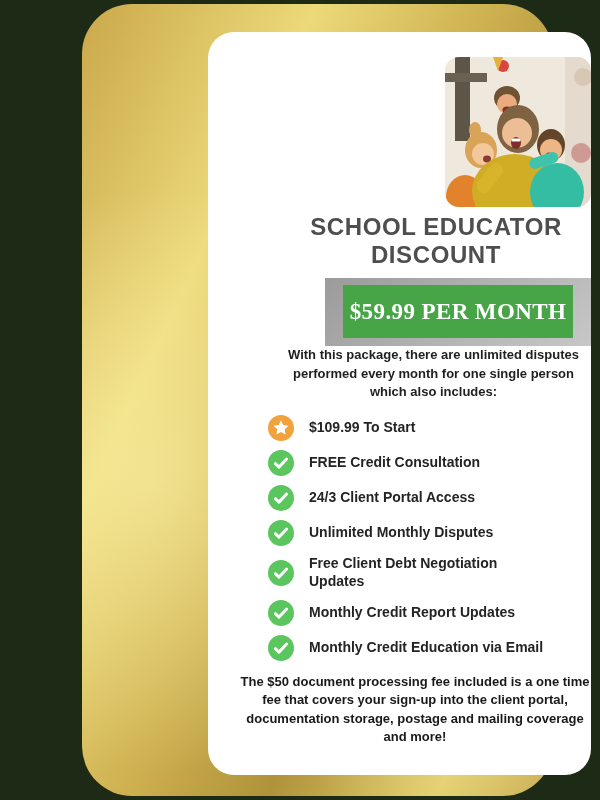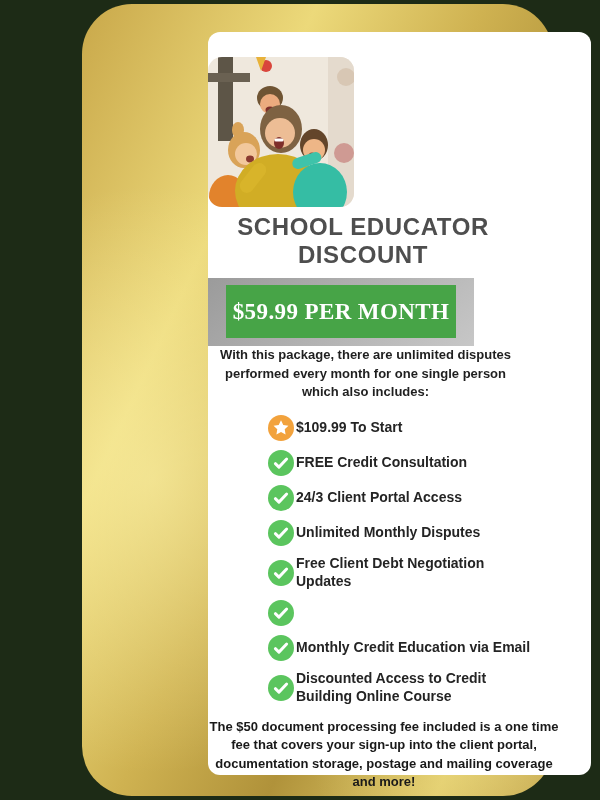--- a/index.html
+++ b/index.html
@@ -17,25 +17,25 @@
     border-radius: 50px;
     background:
       radial-gradient(90% 60% at 15% 60%, rgba(255,246,175,.55), rgba(255,246,175,0) 62%),
       radial-gradient(70% 45% at 88% 88%, rgba(255,240,160,.40), rgba(255,240,160,0) 60%),
       linear-gradient(115deg, #c9a84a 0%, #ecd97a 28%, #cfb251 48%, #b0923a 66%, #dfca69 86%, #bb9c42 100%);
   }
   .white-card {
     position: absolute;
     left: 126px; top: 28px;
     width: 383px; height: 743px;
-    border-radius: 12px;
+    border-radius: 26px;
     background: #ffffff;
     display: flex;
     flex-direction: column;
-    align-items: flex-start;
+    align-items: flex-end;
   }
   .photo {
     margin-top: 25px;
     width: 146px; height: 150px;
     border-radius: 14px;
     overflow: hidden;
     flex: 0 0 auto;
   }
   .photo svg { display: block; width: 146px; height: 150px; }
   .page-title {
@@ -84,21 +84,21 @@
     align-self: flex-start;
     margin-left: 60px;
     width: 290px;
     display: flex;
     flex-direction: column;
     gap: 9px;
   }
   .feature-item {
     display: flex;
     align-items: center;
-    gap: 2px;
+    gap: 15px;
   }
   .feature-icon { width: 26px; height: 26px; flex: 0 0 auto; }
   .feature-icon svg { display: block; width: 26px; height: 26px; }
   .feature-label {
     font-size: 14px;
     font-weight: bold;
     color: #242424;
     line-height: 1.28;
     max-width: 245px;
   }
@@ -205,37 +205,29 @@
           </span>
           <span class="feature-label">Free Client Debt Negotiation Updates</span>
         </div>
         <div class="feature-item">
           <span class="feature-icon">
             <svg viewBox="0 0 24 24" xmlns="http://www.w3.org/2000/svg">
               <circle cx="12" cy="12" r="12" fill="#5bc55e"></circle>
               <path d="M6.8 12.6l3.3 3.2 7.1-7.4" stroke="#fff" stroke-width="2.7" fill="none" stroke-linecap="round" stroke-linejoin="round"></path>
             </svg>
           </span>
+          <span class="feature-label">Monthly Credit Report Updates</span>
         </div>
         <div class="feature-item">
           <span class="feature-icon">
             <svg viewBox="0 0 24 24" xmlns="http://www.w3.org/2000/svg">
               <circle cx="12" cy="12" r="12" fill="#5bc55e"></circle>
               <path d="M6.8 12.6l3.3 3.2 7.1-7.4" stroke="#fff" stroke-width="2.7" fill="none" stroke-linecap="round" stroke-linejoin="round"></path>
             </svg>
           </span>
           <span class="feature-label">Monthly Credit Education via Email</span>
-        </div>
-        <div class="feature-item">
-          <span class="feature-icon">
-            <svg viewBox="0 0 24 24" xmlns="http://www.w3.org/2000/svg">
-              <circle cx="12" cy="12" r="12" fill="#5bc55e"></circle>
-              <path d="M6.8 12.6l3.3 3.2 7.1-7.4" stroke="#fff" stroke-width="2.7" fill="none" stroke-linecap="round" stroke-linejoin="round"></path>
-            </svg>
-          </span>
-          <span class="feature-label">Discounted Access to Credit Building Online Course</span>
         </div>
       </div>
 
     <div class="footer-note">The $50 document processing fee included is a one time fee that covers your sign-up into the client portal, documentation storage, postage and mailing coverage and more!</div>
 
   </div>
 </div>
 
 </body></html>

